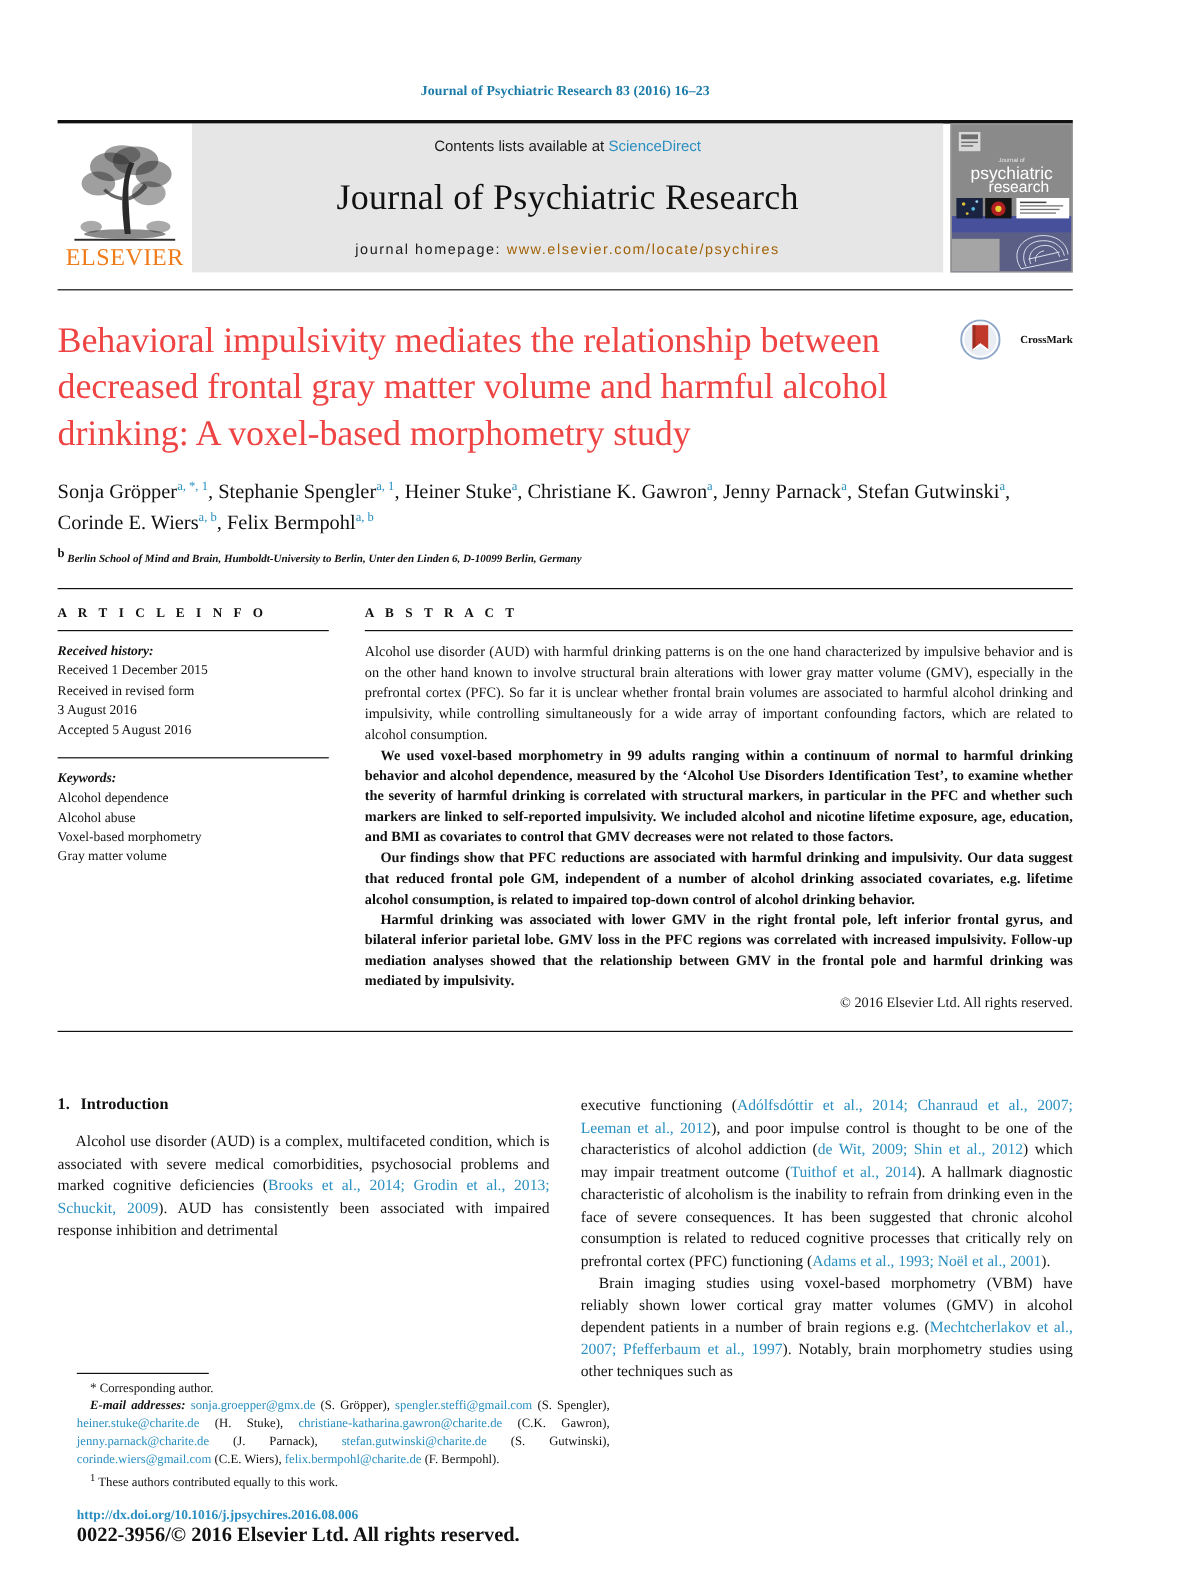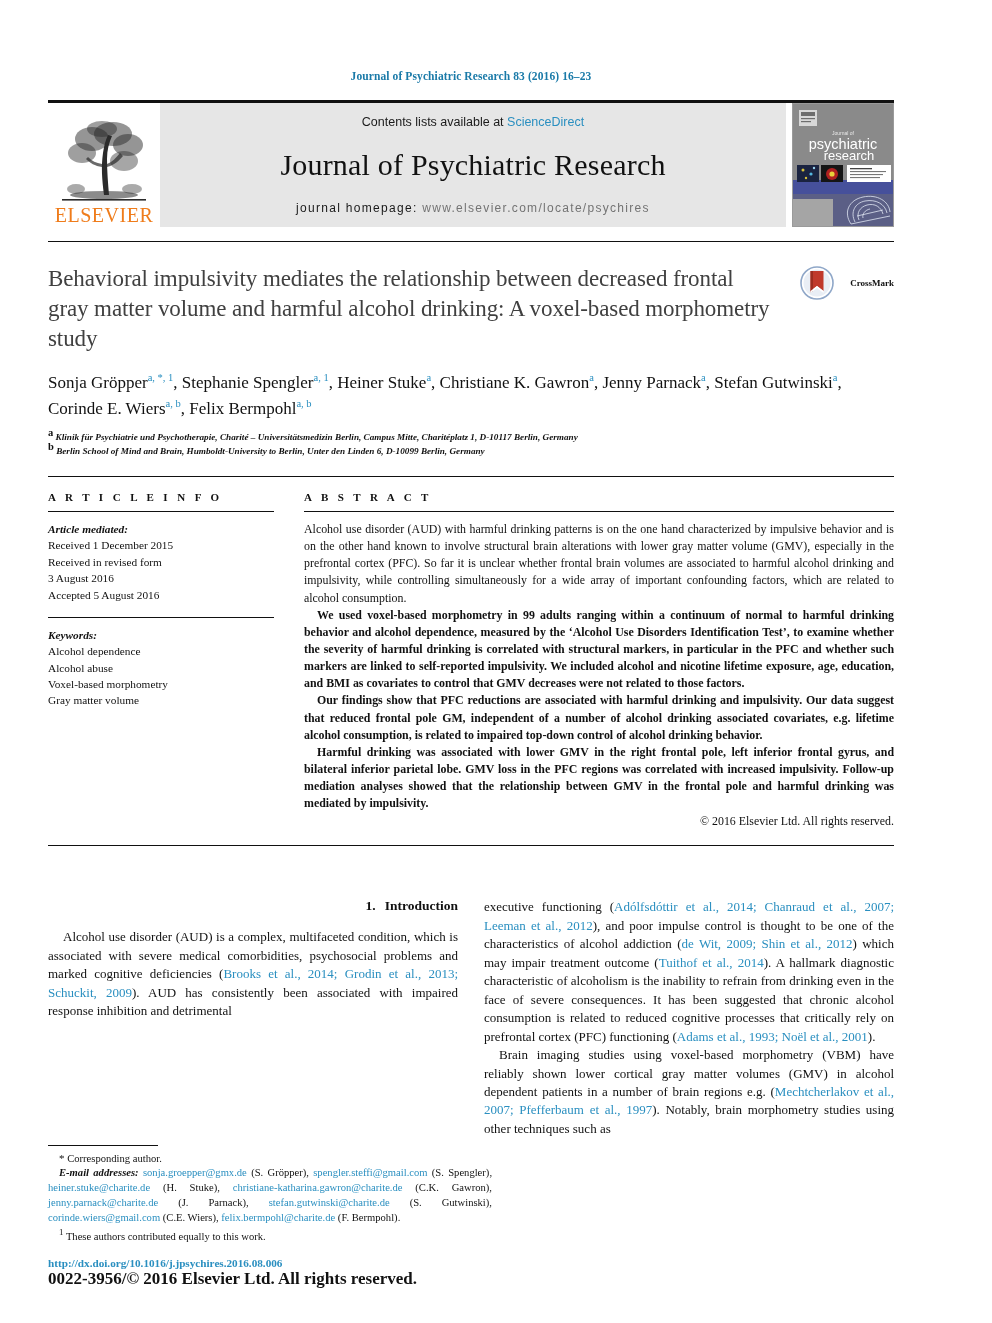--- a/index.html
+++ b/index.html
@@ -91,21 +91,21 @@
     letter-spacing: .2px;
     line-height: 1;
   }
   .homepage-line {
     font-family: "Liberation Sans", sans-serif;
     font-size: 12px;
     letter-spacing: 1.3px;
     color: #1a1a1a;
   }
   .homepage-line .url {
-    color: #737373;
+    color: #a16207;
   }
   .cover-thumb {
     width: 100px;
     flex: 0 0 100px;
     margin-left: 6px;
     border: 1px solid #9a9a9a;
     background: #8d8d8d;
     position: relative;
     overflow: hidden;
   }
@@ -120,23 +120,23 @@
     padding-top: 22px;
   }
   .title-text {
     flex: 1 1 auto;
     padding-right: 12px;
   }
   h1.article-title {
     margin: 0;
     font-family: "Liberation Serif", serif;
     font-weight: 400;
-    font-size: 23px;
+    font-size: 30px;
     line-height: 1.30;
-    color: #404040;
+    color: #ef4444;
     letter-spacing: -.1px;
   }
   .crossmark {
     flex: 0 0 104px;
     width: 104px;
     display: flex;
     align-items: flex-start;
     justify-content: flex-end;
     padding-top: 2px;
   }
@@ -251,42 +251,41 @@
   .bodycol {
     flex: 1 1 0;
     min-width: 0;
   }
   h2.sec-title {
     margin: 0 0 14px 0;
     font-family: "Liberation Serif", serif;
     font-size: 13.5px;
     font-weight: 700;
     color: #111;
-    text-align: right;
   }
   h2.sec-title .num { margin-right: 9px; }
   .bodycol p {
     margin: 0;
     font-family: "Liberation Serif", serif;
     font-size: 13px;
     line-height: 1.42;
     text-align: justify;
     color: #111;
     text-indent: 15px;
   }
   .bodycol p.first { text-indent: 15px; }
   a.ref, .ref {
     color: #2a8fc0;
     text-decoration: none;
   }
 
   
   .footnote-area {
     position: absolute;
-    left: 48px;
+    left: 64px;
     bottom: 34px;
     width: 444px;
     margin-top: 16px;
   }
   .fn-rule {
     border-top: 1px solid #111;
     width: 110px;
     margin-bottom: 5px;
   }
   .fn {
@@ -419,33 +418,32 @@
     <span>Stephanie Spengler</span><sup>a, 1</sup>,
     <span>Heiner Stuke</span><sup>a</sup>,
     <span>Christiane K. Gawron</span><sup>a</sup>,
     <span>Jenny Parnack</span><sup>a</sup>,
     <span>Stefan Gutwinski</span><sup>a</sup>,
     <span>Corinde E. Wiers</span><sup>a, b</sup>,
     <span>Felix Bermpohl</span><sup>a, b</sup>
   </div>
 
   <div class="affiliations">
-    <div class="aff"><sup>a</sup> <span>Klinik für Psychiatrie und Psychotherapie, Charité – Universitätsmedizin Berlin, Campus Mitte, Charitéplatz 1, D-10117 Berlin, Germany</span></div>
     <div class="aff"><sup>b</sup> <span>Berlin School of Mind and Brain, Humboldt-University to Berlin, Unter den Linden 6, D-10099 Berlin, Germany</span></div>
   </div>
 
   <div class="info-rule-top"></div>
 
   <div class="info-abstract">
 
     <div class="col-info">
       <div class="sec-head">A R T I C L E  I N F O</div>
       <div class="sec-rule"></div>
       <div class="info-group">
-        <div class="lbl">Article mediated:</div>
+        <div class="lbl">Received history:</div>
         <div>Received 1 December 2015</div>
         <div>Received in revised form</div>
         <div>3 August 2016</div>
         <div>Accepted 5 August 2016</div>
       </div>
       <div class="info-sep"></div>
       <div class="info-group">
         <div class="lbl">Keywords:</div>
         <div>Alcohol dependence</div>
         <div>Alcohol abuse</div>

